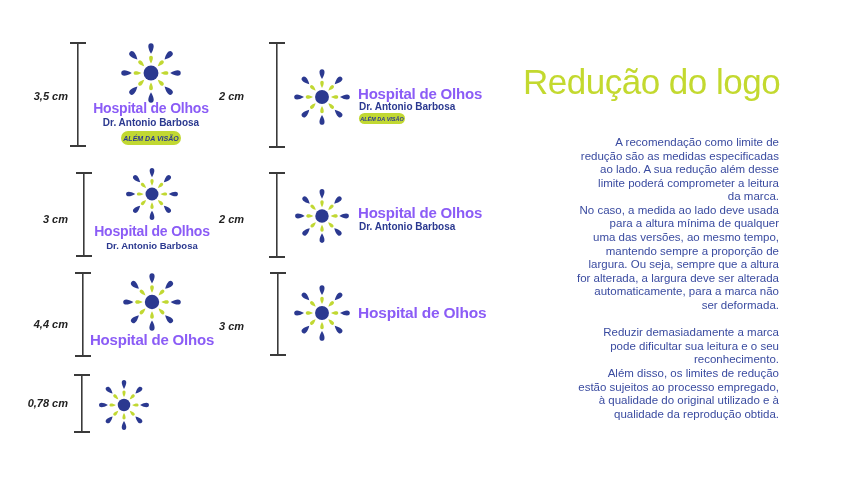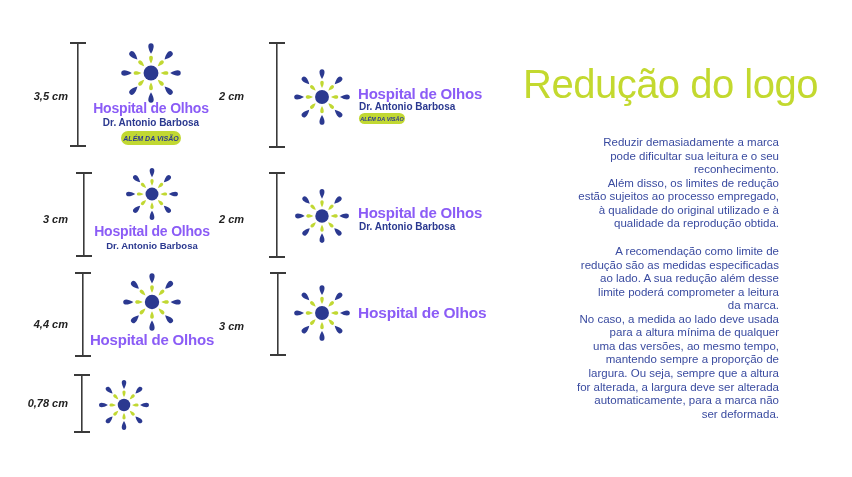--- a/index.html
+++ b/index.html
@@ -22,21 +22,21 @@
   
   .logo-name{position:absolute;font-weight:bold;color:#8b5cf6;letter-spacing:-0.2px;white-space:nowrap;}
   .logo-sub{position:absolute;font-weight:bold;color:#2B3990;white-space:nowrap;}
   .vcenter{transform:translateX(-50%);}
   .badge{position:absolute;background:#C1D832;color:#2B3990;font-weight:bold;font-style:italic;
          display:flex;align-items:center;justify-content:center;border-radius:8px;white-space:nowrap;}
 
   .icon{position:absolute;}
 
   
-  .page-title{position:absolute;left:523px;top:62px;font-size:40px;font-weight:400;
+  .page-title{position:absolute;left:523px;top:62px;font-size:35px;font-weight:400;
               color:#C3D92F;letter-spacing:-0.5px;white-space:nowrap;}
   .body-copy{position:absolute;right:73px;top:136px;width:232px;text-align:right;
              color:#3A4BA0;font-size:11.5px;line-height:1.18;}
   .body-copy p{margin:0 0 14px 0;white-space:pre-line;}
 </style>
 </head>
 <body>
 
 <svg width="0" height="0" style="position:absolute" aria-hidden="true">
   <defs>
@@ -116,35 +116,35 @@
   <div class="mline" style="left:74px;top:374px;height:59px;"></div>
   <div class="mlabel left" style="top:397px;">0,78 cm</div>
 
   <svg class="icon" style="left:98px;top:379px;" width="52" height="52" viewBox="-50 -50 100 100">
       <use href="#starburst"></use>
     </svg>
 
   <div class="page-title">Redução do logo</div>
 
   <div class="body-copy">
-    <p>Reduzir demasiadamente a marca
-pode dificultar sua leitura e o seu
-reconhecimento.
-Além disso, os limites de redução
-estão sujeitos ao processo empregado,
-à qualidade do original utilizado e à
-qualidade da reprodução obtida.</p>
     <p>A recomendação como limite de
 redução são as medidas especificadas
 ao lado. A sua redução além desse
 limite poderá comprometer a leitura
 da marca.
 No caso, a medida ao lado deve usada
 para a altura mínima de qualquer
 uma das versões, ao mesmo tempo,
 mantendo sempre a proporção de
 largura. Ou seja, sempre que a altura
 for alterada, a largura deve ser alterada
 automaticamente, para a marca não
 ser deformada.</p>
+    <p>Reduzir demasiadamente a marca
+pode dificultar sua leitura e o seu
+reconhecimento.
+Além disso, os limites de redução
+estão sujeitos ao processo empregado,
+à qualidade do original utilizado e à
+qualidade da reprodução obtida.</p>
   </div>
 
 </div>
 
 </body></html>

